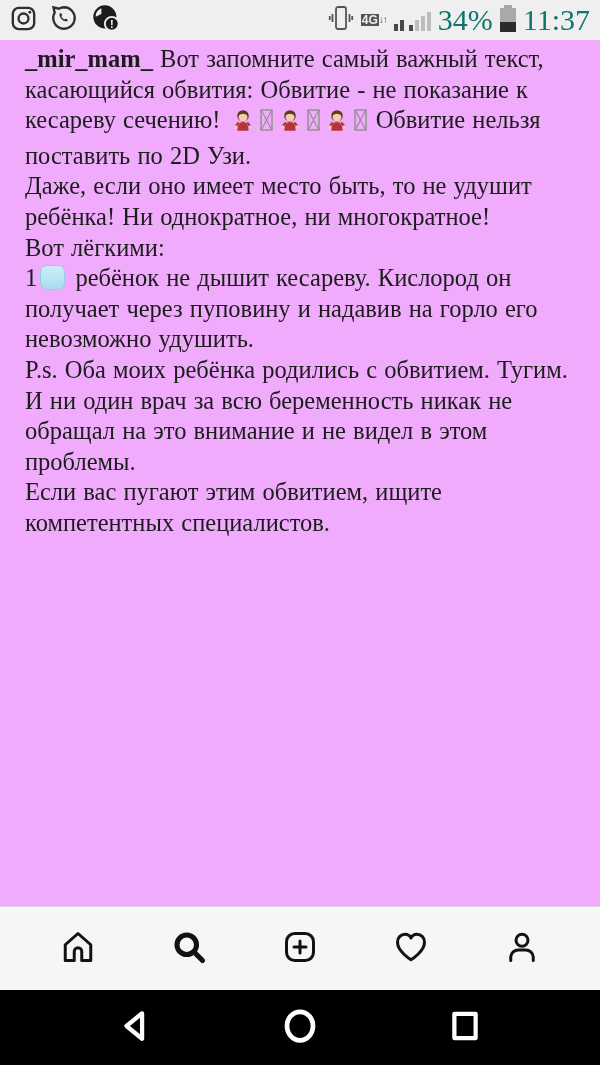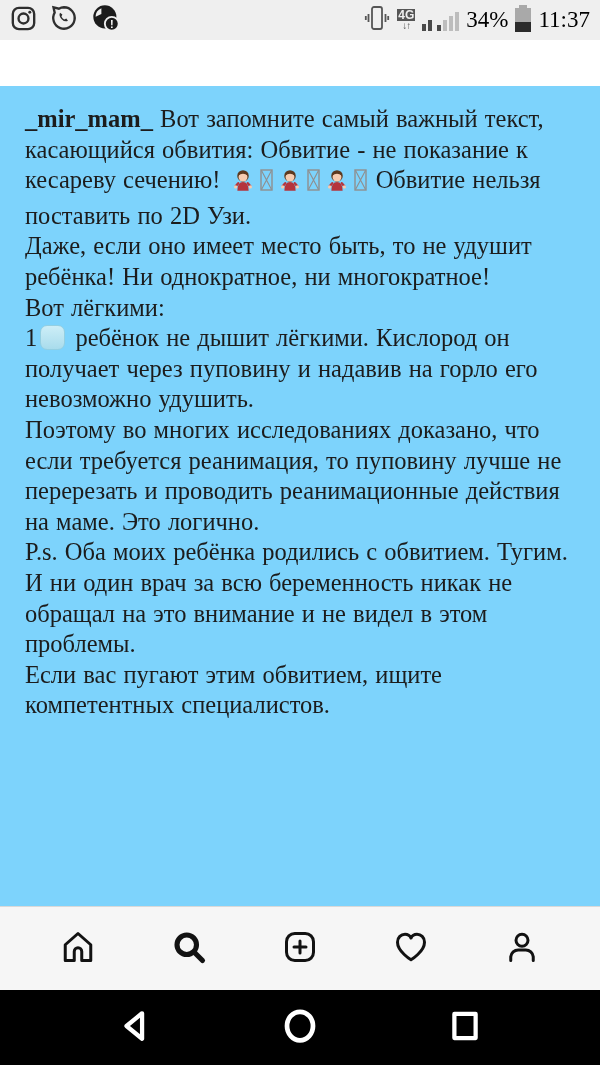--- a/index.html
+++ b/index.html
@@ -5,34 +5,34 @@
   * { margin:0; padding:0; box-sizing:border-box; }
   html,body { width:600px; height:1065px; background:#fff; overflow:hidden;
               font-family:"Liberation Serif", serif; }
   .screen { position:relative; width:600px; height:1065px; display:flex; flex-direction:column; }
 
   
   .statusbar { height:40px; background:#efefef; display:flex; align-items:center;
                justify-content:space-between; padding:0 10px; flex:0 0 auto; }
   .sb-left { display:flex; align-items:center; gap:13px; }
   .sb-right { display:flex; align-items:center; gap:7px; color:#3c3c3c; }
-  .sb-text { font-size:23px; color:#000000; }
-  .net-ind { display:flex; flex-direction:column; align-items:center; line-height:1;
+  .sb-text { font-size:30px; color:#0f766e; }
+  .net-ind { display:flex; flex-direction:row; align-items:center; line-height:1;
              font-family:"Liberation Sans", sans-serif; color:#555; }
   .net-ind .lbl { font-size:12px; font-weight:bold; background:#555; color:#efefef; padding:0 1px; }
   .net-ind .arr { font-size:10px; letter-spacing:-1px; }
   .sigbars { display:flex; align-items:flex-end; gap:2px; height:22px; }
   .sigbars i { display:block; width:4px; }
   .battery { position:relative; width:16px; height:24px; background:#a9a9a9; }
   .battery:before { content:""; position:absolute; top:-3px; left:4px; width:8px; height:3px; background:#a9a9a9; }
   .battery .fill { position:absolute; bottom:0; left:0; width:100%; height:42%; background:#2b2b2b; }
 
   
-  .content { flex:1 1 auto; background:#7dd3fc; padding:18px 23px 0 25px; overflow:hidden;
-             border-bottom:1px solid #d9d9d9;margin-top:46px; }
+  .content { flex:1 1 auto; background:#f0abfc; padding:4px 23px 0 25px; overflow:hidden;
+             border-bottom:1px solid #d9d9d9; }
   .para { font-size:24.5px; line-height:30.6px; color:#1c1c1c; word-spacing:1px; }
   .para b { font-weight:bold; }
   .username { font-weight:bold; }
   .keycap { display:inline-block; width:25px; height:25px; border-radius:7px;
             background:linear-gradient(180deg,#cdeef7 0%,#a9dcec 100%);
             border:1px solid #93cfe2; vertical-align:-4px; margin:0 3px; }
   .tofu { display:inline-block; vertical-align:-3px; margin:0 2px; }
   .woman { display:inline-block; vertical-align:-5px; margin:0 2px; }
   .female { font-size:25px; color:#2a2a2a; margin-left:2px; }
 
@@ -135,22 +135,21 @@
             <path d="M6.8 22 Q6.8 13.8 12 13.8 Q17.2 13.8 17.2 22 Z" fill="#b5343c"></path>
             <path d="M7.6 15 L5.4 17.6 M16.4 15 L18.6 17.6" stroke="#b5343c" stroke-width="2.2" stroke-linecap="round"></path>
             <circle cx="5.2" cy="18.4" r="1.5" fill="#f6ccb0"></circle>
             <circle cx="18.8" cy="18.4" r="1.5" fill="#f6ccb0"></circle>
           </svg></span><span class="tofu"><svg width="13" height="22" viewBox="0 0 13 22">
             <rect x="1" y="1" width="11" height="20" fill="none" stroke="#8f8f8f" stroke-width="1.4"></rect>
             <path d="M1.5 1.5 L11.5 20.5 M11.5 1.5 L1.5 20.5" stroke="#8f8f8f" stroke-width="1.1"></path>
           </svg></span><span> Обвитие нельзя поставить по 2D Узи.</span></div>
       <div class="para"><span>Даже, если оно имеет место быть, то не удушит ребёнка! Ни однократное, ни многократное!</span></div>
       <div class="para"><span>Вот лёгкими:</span></div>
-      <div class="para"><span>1</span><span class="keycap"></span><span> ребёнок не дышит лёгкими. Кислород он получает через пуповину и надавив на горло его невозможно удушить.</span></div>
-      <div class="para"><span>Поэтому во многих исследованиях доказано, что если требуется реанимация, то пуповину лучше не перерезать и проводить реанимационные действия на маме. Это логично.</span></div>
+      <div class="para"><span>1</span><span class="keycap"></span><span> ребёнок не дышит кесареву. Кислород он получает через пуповину и надавив на горло его невозможно удушить.</span></div>
       <div class="para"><span>P.s. Оба моих ребёнка родились с обвитием. Тугим. И ни один врач за всю беременность никак не обращал на это внимание и не видел в этом проблемы.</span></div>
       <div class="para"><span>Если вас пугают этим обвитием, ищите компетентных специалистов.</span></div>
     </div>
 
   <div class="ignav">
     <div class="navbtn">
       <span>
         <svg width="36" height="36" viewBox="0 0 24 24">
           <path d="M3.5 10.5 L12 3 L20.5 10.5 V21 H14.5 V15 a2.5 2.5 0 0 0 -5 0 V21 H3.5 Z"></path>
         </svg>

